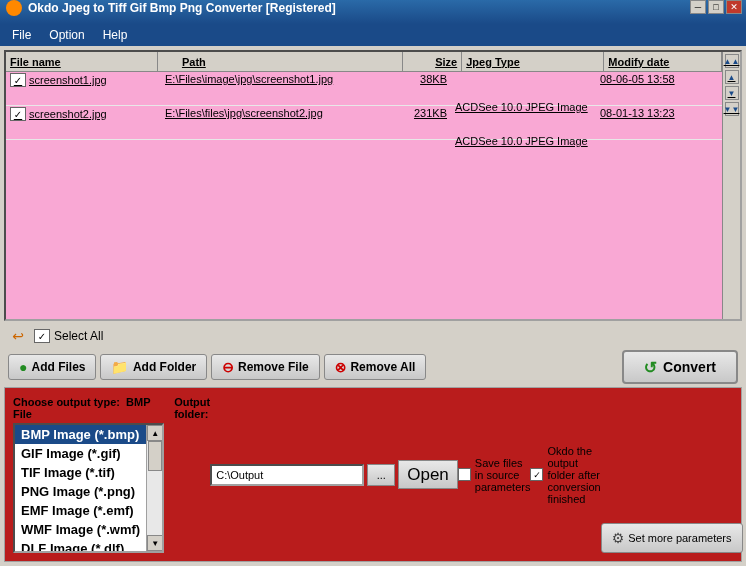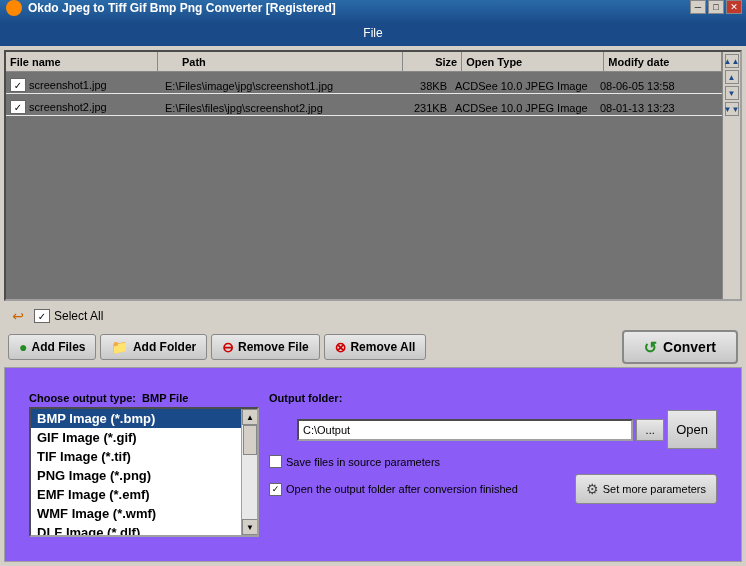--- a/index.html
+++ b/index.html
@@ -56,47 +56,47 @@
     .title-btn.close { background: #c0392b; color: white; }
 
     
     .menu-bar {
       background: #1a4a88;
       color: white;
       height: 22px;
       display: flex;
       align-items: center;
       padding: 0 4px;
-      gap: 10px;
-      flex-direction: column;
+      gap: 2px;
     }
     .menu-item {
       padding: 2px 8px;
       cursor: pointer;
       font-size: 12px;
     }
 
     
     .main-window {
       background: #d4d0c8;
       padding: 4px;
       height: calc(566px - 46px);
       display: flex;
       flex-direction: column;
       gap: 4px;
     }
 
     
     .file-list-container {
-      background: #737373;
+      background: #f9a8d4;
       border: 2px inset #a0a0a0;
       flex: 1;
       display: flex;
       position: relative;
       min-height: 0;
+      text-decoration: underline;
     }
     .file-list-inner {
       flex: 1;
       overflow: hidden;
       display: flex;
       flex-direction: column;
     }
     .file-list-header {
       display: flex;
       background: #d4d0c8;
@@ -118,23 +118,23 @@
     .col-size { width: 60px; text-align: right; justify-content: flex-end; }
     .col-type { width: 145px; }
     .col-date { width: 120px; }
 
     .file-list-body {
       flex: 1;
       overflow-y: auto;
     }
     .file-row {
       display: flex;
-      height: 22px;
+      height: 34px;
       border-bottom: 1px solid #e8e8e8;
-      align-items: flex-end;
+      align-items: flex-start;
     }
     .file-cell {
       padding: 1px 4px;
       font-size: 11px;
       white-space: nowrap;
       overflow: hidden;
       text-overflow: ellipsis;
     }
     .cell-name { width: 155px; display: flex; align-items: center; gap: 3px; }
     .cell-path { width: 230px; }
@@ -246,23 +246,23 @@
       display: flex;
       align-items: center;
       gap: 6px;
       font-size: 14px;
       font-weight: bold;
       margin-left: auto;
     }
 
     
     .bottom-section {
-      background: #8b5cf6;
+      background: #b91c1c;
       border: 1px solid #a0a0a0;
-      padding: 24px;
+      padding: 8px;
       display: flex;
       gap: 10px;
       flex-direction: row;
     }
 
     
     .output-type-panel {
       display: flex;
       flex-direction: column;
       gap: 3px;
@@ -321,59 +321,57 @@
       height: 30px;
       background: #d4d0c8;
       border: 1px solid #888;
       margin: 0 1px;
     }
 
     
     .output-folder-panel {
       flex: 1;
       display: flex;
-      flex-direction: column;
-      gap: 6px;
+      flex-direction: row;
     }
     .output-folder-label {
       font-size: 11px;
       font-weight: bold;
     }
     .folder-row {
       display: flex;
       gap: 3px;
       align-items: center;
     }
     .folder-input {
       flex: 1;
       height: 22px;
       border: 2px inset #a0a0a0;
       padding: 2px 4px;
       font-size: 11px;
       background: white;
-      margin-left: 28px;
     }
     .browse-btn {
       height: 22px;
       width: 28px;
       background: linear-gradient(to bottom, #e8e8e8, #c8c8c8);
       border: 1px solid #888;
       cursor: pointer;
       font-size: 11px;
       display: flex;
       align-items: center;
       justify-content: center;
     }
     .open-btn {
-      height: 39px;
+      height: 29px;
       padding: 0 8px;
       background: linear-gradient(to bottom, #e8e8e8, #c8c8c8);
       border: 1px solid #888;
       cursor: pointer;
-      font-size: 13px;
+      font-size: 17px;
     }
 
     .checkbox-row {
       display: flex;
       align-items: center;
       gap: 4px;
       font-size: 11px;
     }
     .small-checkbox {
       width: 13px;
@@ -433,21 +431,21 @@
 
 <div class="main-window">
 
   <div class="file-list-container">
     <div class="file-list-inner">
 
       <div class="file-list-header">
         <div class="col-header col-name">File name</div>
         <div class="col-header col-path">Path</div>
         <div class="col-header col-size">Size</div>
-        <div class="col-header col-type">Open Type</div>
+        <div class="col-header col-type">Jpeg Type</div>
         <div class="col-header col-date">Modify date</div>
       </div>
 
       <div class="file-list-body">
 
         <div class="file-row">
           <div class="file-cell cell-name">
             <span class="checkbox-cell checked"></span>
             <span>screenshot1.jpg</span>
           </div>
@@ -547,21 +545,21 @@
 
       <div class="checkbox-row">
         <span class="small-checkbox"></span>
         <span>Save files in source parameters</span>
       </div>
 
 
       <div style="display:flex; justify-content:space-between; align-items:center;">
         <div class="checkbox-row">
           <span class="small-checkbox checked"></span>
-          <span>Open the output folder after conversion finished</span>
+          <span>Okdo the output folder after conversion finished</span>
         </div>
         <button class="params-btn">
           <span class="gear-icon">⚙</span>
           <span>Set more parameters</span>
         </button>
       </div>
     </div>
 
   </div>
 </div>

